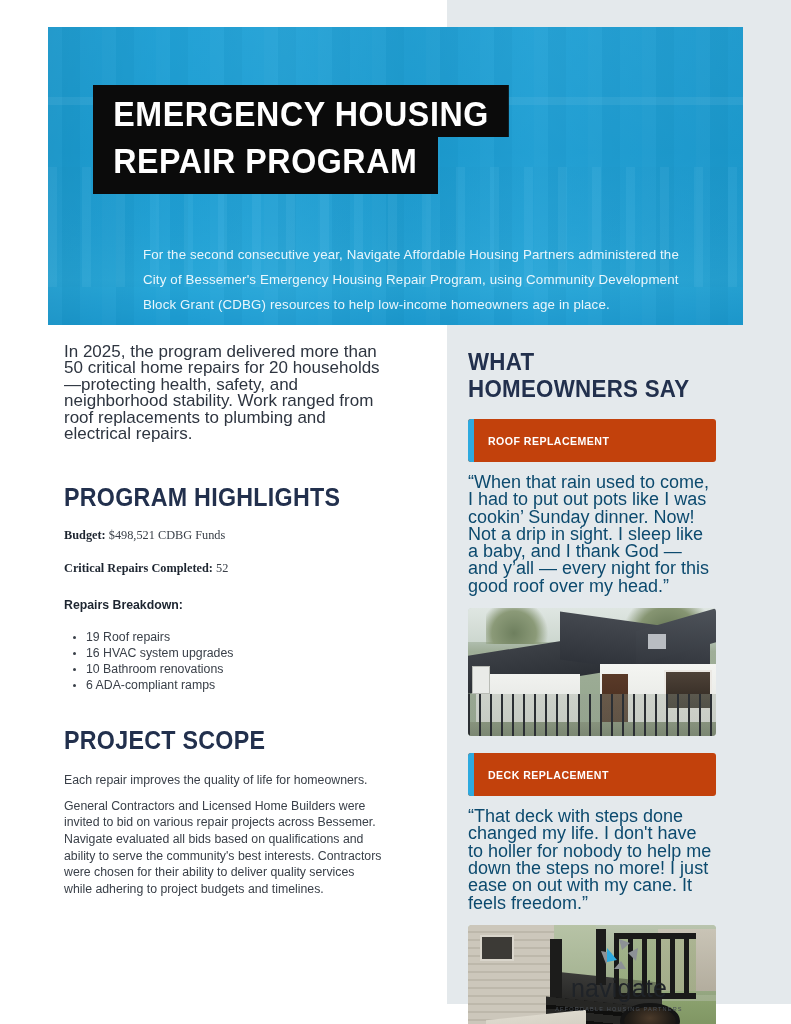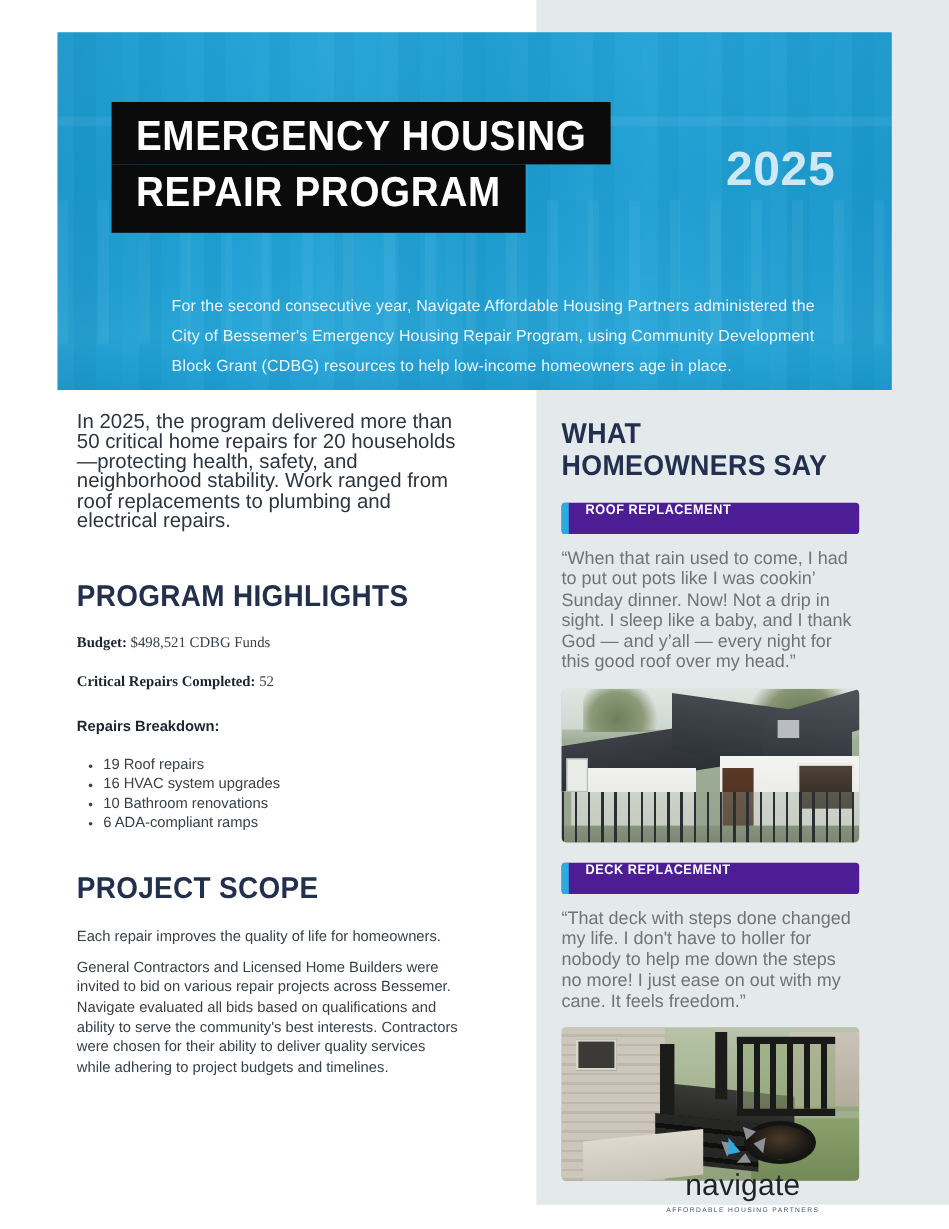--- a/index.html
+++ b/index.html
@@ -177,49 +177,49 @@
     width: 248px;
   }
 
   h2.section.right {
     font-size: 24px;
     line-height: 27px;
   }
 
   .badge {
     position: relative;
-    background: #4c1d95;
+    background: #c2410c;
     border-radius: 3px;
-    height: 26px;
+    height: 43px;
     margin-top: 17px;
     display: flex;
-    align-items: flex-start;
+    align-items: center;
     overflow: hidden;
   }
   .badge-accent {
     position: absolute;
     left: 0; top: 0; bottom: 0;
     width: 6px;
     background: #2eaadf;
   }
   .badge-text {
     font-family: "Liberation Sans Narrow", "Liberation Sans", sans-serif;
     font-weight: bold;
     font-size: 11.5px;
     letter-spacing: 0.5px;
     color: #ffffff;
     margin-left: 20px;
     transform: scaleX(0.92);
     transform-origin: left center;
   }
 
   .quote {
-    font-size: 15px;
+    font-size: 18px;
     line-height: 17.3px;
-    color: #737373;
+    color: #0c4a6e;
     margin-top: 12px;
   }
 
   .photo {
     margin-top: 13px;
     width: 248px;
     height: 128px;
     border-radius: 4px;
     overflow: hidden;
     position: relative;
@@ -322,21 +322,20 @@
 </style>
 </head>
 <body>
 
 <div class="gray-panel"></div>
 
 <div class="hero">
   <div class="hero-photo"></div>
   <div class="hero-tint"></div>
 
-  <div class="hero-year">2025</div>
 
   <div class="title-block">
     <div class="title-line l1">EMERGENCY HOUSING</div>
     <div class="title-line l2">REPAIR PROGRAM</div>
   </div>
 
   <div class="hero-intro">For the second consecutive year, Navigate Affordable Housing Partners administered the City of Bessemer's Emergency Housing Repair Program, using Community Development Block Grant (CDBG) resources to help low-income homeowners age in place.</div>
 </div>
 
 <div class="left-col">

